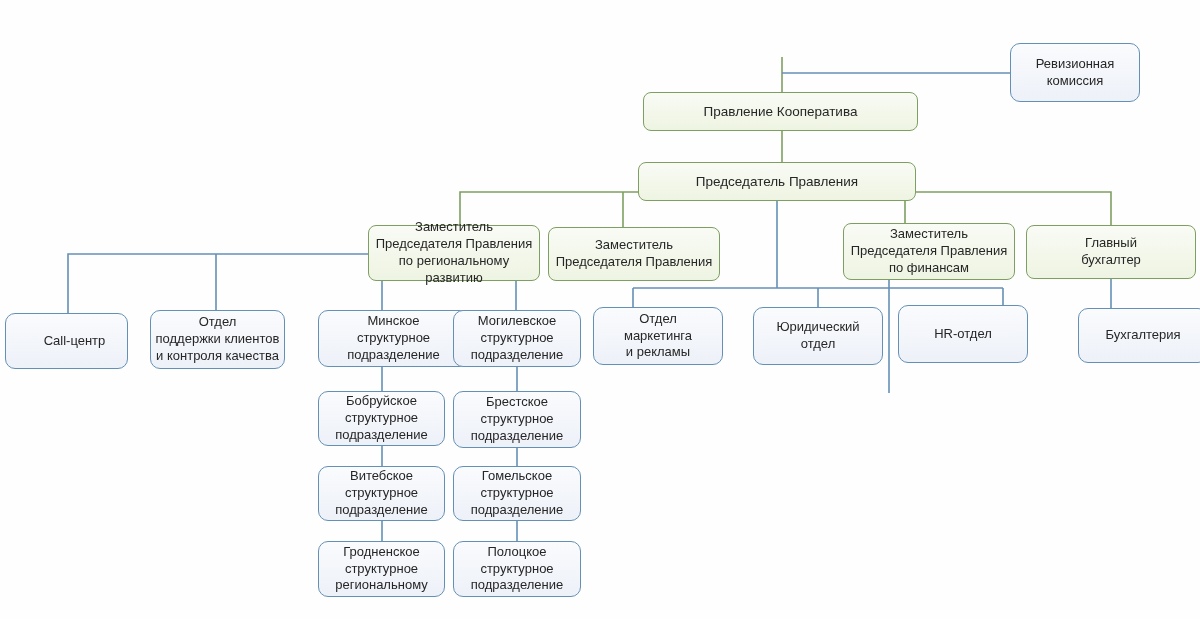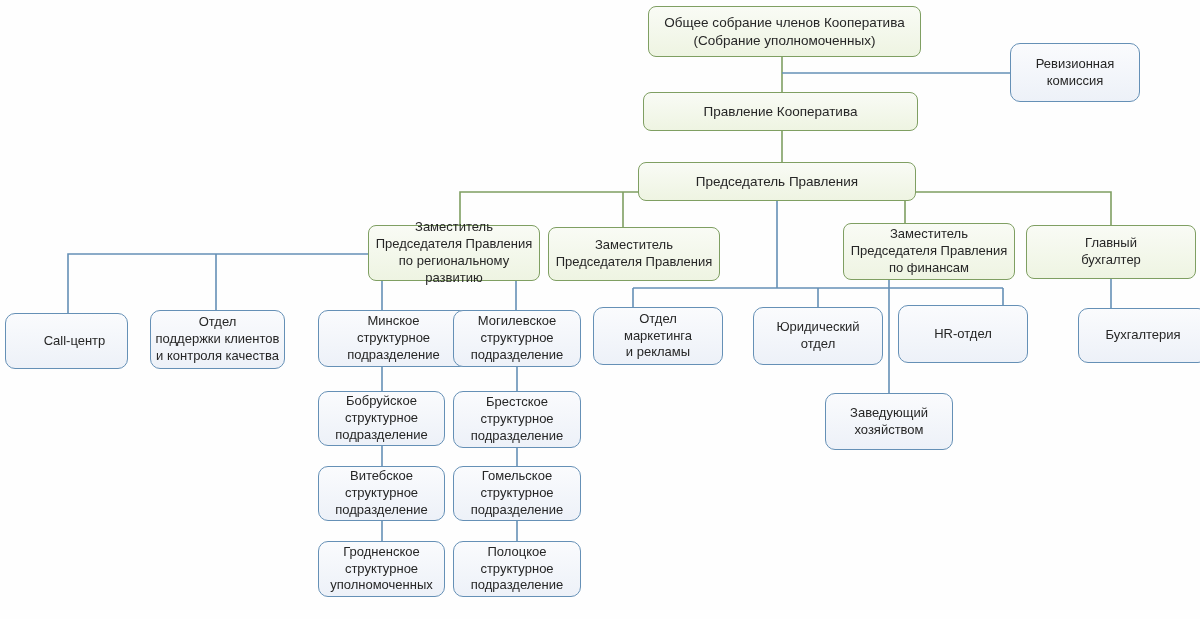--- a/index.html
+++ b/index.html
@@ -56,22 +56,20 @@
     <path class="wire-blue" d="M382,281 V310"></path>
     <path class="wire-blue" d="M516,281 V310"></path>
     <path class="wire-blue" d="M382,367 V391"></path>
     <path class="wire-blue" d="M382,446 V466"></path>
     <path class="wire-blue" d="M382,521 V541"></path>
     <path class="wire-blue" d="M517,367 V391"></path>
     <path class="wire-blue" d="M517,446 V466"></path>
     <path class="wire-blue" d="M517,521 V541"></path>
   </svg>
 
-  <div class="node green lg" style="left:648px;top:6px;width:273px;height:51px;">Общее собрание членов Кооператива
-(Собрание уполномоченных)</div>
   <div class="node blue" style="left:1010px;top:43px;width:130px;height:59px;">Ревизионная
 комиссия</div>
   <div class="node green lg" style="left:643px;top:92px;width:275px;height:39px;">Правление Кооператива</div>
   <div class="node green lg" style="left:638px;top:162px;width:278px;height:39px;">Председатель Правления</div>
 
   <div class="node green" style="left:368px;top:225px;width:172px;height:56px;">Заместитель
 Председателя Правления
 по региональному развитию</div>
   <div class="node green" style="left:548px;top:227px;width:172px;height:54px;">Заместитель
 Председателя Правления</div>
@@ -92,35 +90,33 @@
 структурное
 подразделение</div>
   <div class="node blue" style="left:593px;top:307px;width:130px;height:58px;">Отдел
 маркетинга
 и рекламы</div>
   <div class="node blue" style="left:753px;top:307px;width:130px;height:58px;">Юридический
 отдел</div>
   <div class="node blue" style="left:898px;top:305px;width:130px;height:58px;text-align:center;">HR-отдел</div>
   <div class="node blue" style="left:1046px;top:308px;width:130px;height:55px;margin-left:32px;">Бухгалтерия</div>
 
-  <div class="node blue" style="left:825px;top:393px;width:128px;height:57px;">Заведующий
-хозяйством</div>
 
   <div class="node blue" style="left:318px;top:391px;width:127px;height:55px;">Бобруйское
 структурное
 подразделение</div>
   <div class="node blue" style="left:453px;top:391px;width:128px;height:57px;">Брестское
 структурное
 подразделение</div>
   <div class="node blue" style="left:318px;top:466px;width:127px;height:55px;">Витебское
 структурное
 подразделение</div>
   <div class="node blue" style="left:453px;top:466px;width:128px;height:55px;">Гомельское
 структурное
 подразделение</div>
   <div class="node blue" style="left:318px;top:541px;width:127px;height:56px;">Гродненское
 структурное
-уполномоченных</div>
+региональному</div>
   <div class="node blue" style="left:453px;top:541px;width:128px;height:56px;">Полоцкое
 структурное
 подразделение</div>
 
 </div>
 
 </body></html>

